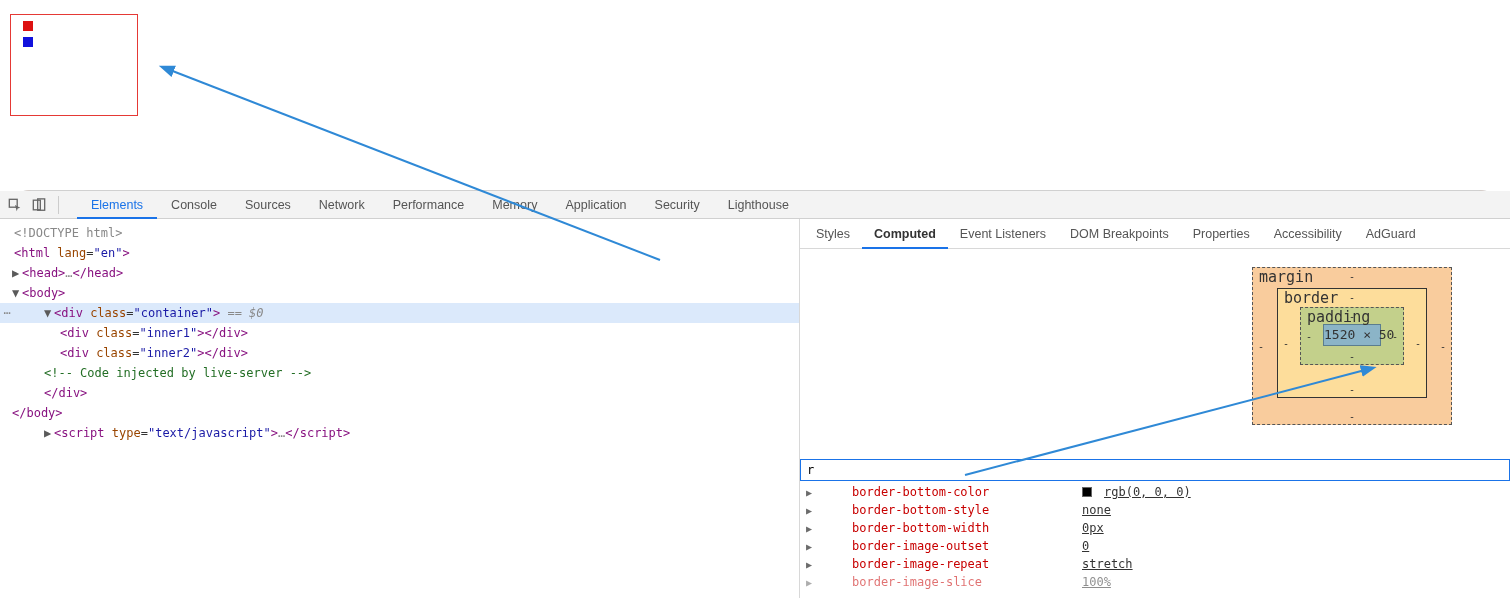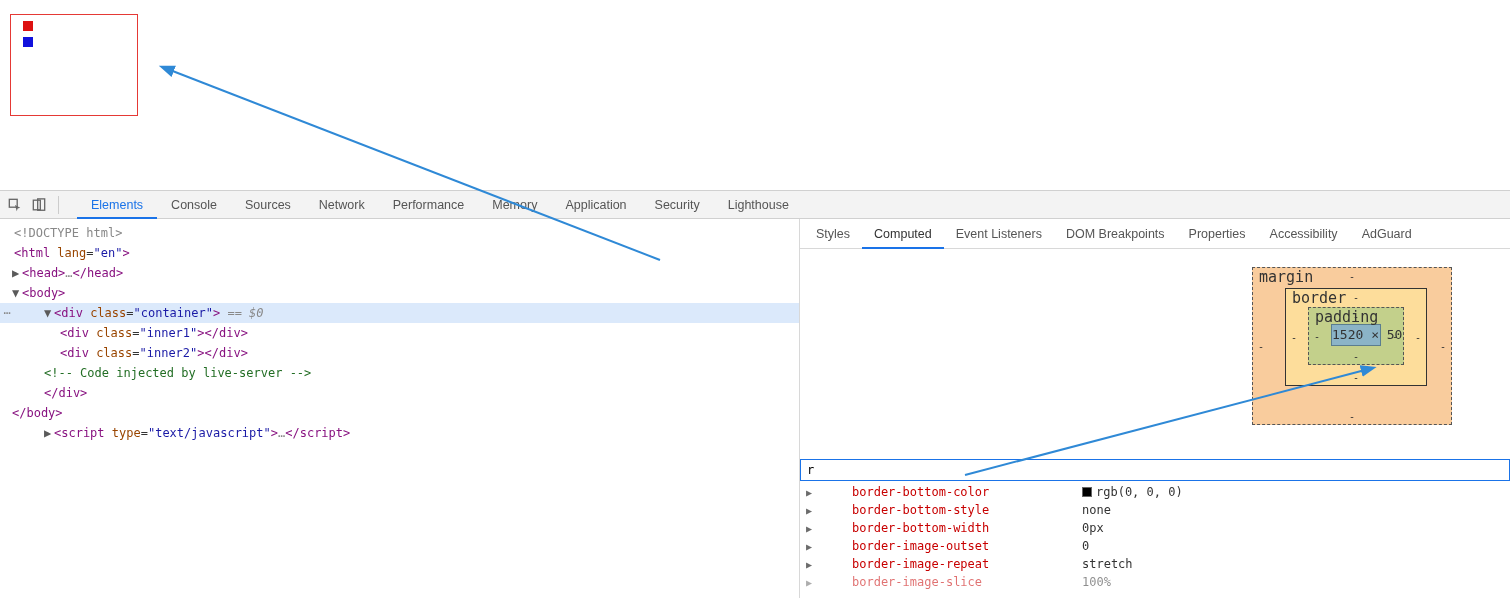--- a/index.html
+++ b/index.html
@@ -29,20 +29,21 @@
     border: 1px solid #e53935;
     background: #fff;
   }
   .inner1 { width: 10px; height: 10px; background: #d11; margin: 6px 0 6px 12px; }
   .inner2 { width: 10px; height: 10px; background: #11d; margin: 0 0 0 12px; }
 
   
   .devtools {
     border-top: 1px solid #d0d0d0;
     background: #c2410c;
+    border-radius: 31px;
   }
   .toolbar {
     display: flex;
     align-items: center;
     height: 28px;
     border-bottom: 1px solid #d0d0d0;
     background: #f3f3f3;
     padding: 0 6px;
     gap: 6px;
   }
@@ -123,21 +124,21 @@
     gap: 0;
   }
   .side-tab {
     padding: 0 12px;
     height: 30px;
     line-height: 30px;
     font-size: 12.5px;
     color: #555;
     border-bottom: 2px solid transparent;
   }
-  .side-tab.active { color: #333; border-bottom-color: #1a73e8; font-weight: 400; }
+  .side-tab.active { color: #333; border-bottom-color: #1a73e8; font-weight: 700; }
 
   .computed-body {
     flex: 1;
     position: relative;
     overflow: hidden;
   }
 
   
   .box-model {
     position: absolute;
@@ -146,21 +147,21 @@
     font-family: Consolas, monospace;
     font-size: 10.5px;
     color: #333;
   }
   .bm-layer {
     position: relative;
     border: 1px dashed #555;
     text-align: center;
   }
   .bm-margin { width: 200px; height: 158px; background: #f9cc9d; padding: 20px 24px 22px; border-style: dashed;}
-  .bm-border { background: #fddd9b; border: 1px solid #333; padding: 18px 22px 20px; margin-left: 8px; }
+  .bm-border { background: #fddd9b; border: 1px solid #333; padding: 18px 22px 32px; }
   .bm-padding { background: #c3d08b; border: 1px dashed #555; padding: 16px 22px 18px; }
   .bm-content {
     background: #8bb4c7;
     border: 1px solid #4a6;
     border-color:#5a7d8f;
     height: 22px;
     line-height: 20px;
     font-size: 13px;
     letter-spacing: 0;
     white-space: nowrap;
@@ -208,21 +209,21 @@
     align-items: center;
     height: 18px;
     padding-left: 6px;
   }
   .prop-row .tri {
     color: #6b6b6b;
     width: 10px;
     font-size: 10px;
   }
   .prop-name { color: #c80000; flex: 0 0 230px; margin-left: 36px; }
-  .prop-val { color: #333; display:flex; align-items:center; gap:4px;}
+  .prop-val { color: #333; display:flex; align-items:center; gap:12px;text-decoration:underline;}
   .swatch { width:10px; height:10px; background:#000; display:inline-block; border:1px solid #666;}
 
   
   .arrow-svg {
     position: absolute;
     pointer-events: none;
     top: 0; left: 0;
     width: 1510px; height: 598px;
     z-index: 50;
   }

